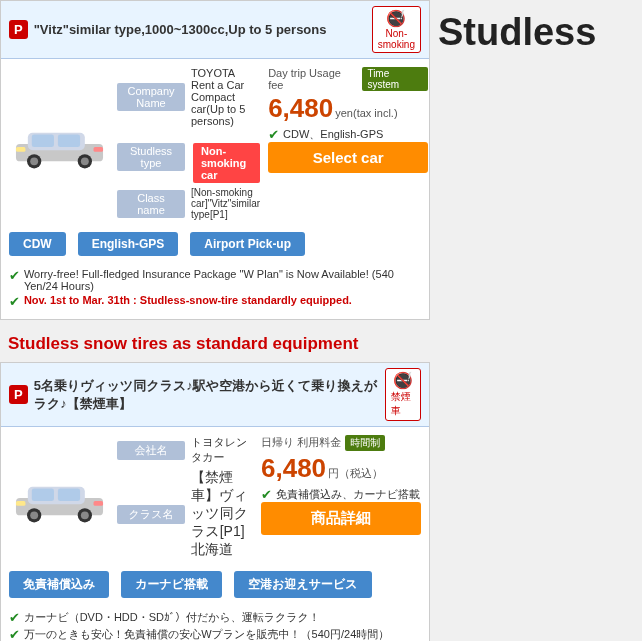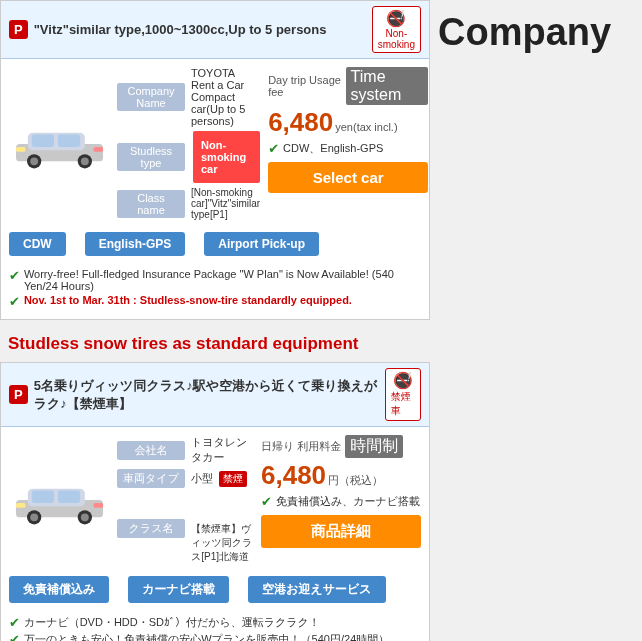--- a/index.html
+++ b/index.html
@@ -85,41 +85,42 @@
     .info-value {
       font-size: 11px;
       color: #333;
       margin-left: 6px;
     }
     .non-smoking-tag {
       background: #ff4444;
       color: #fff;
       font-size: 11px;
       font-weight: bold;
-      padding: 8px 8px;
+      padding: 2px 8px;
       border-radius: 2px;
       margin-left: 8px;
+      margin-top: 12px;
     }
 
     
     .price-area {
       width: 160px;
       flex-shrink: 0;
     }
     .day-trip-label {
       font-size: 11px;
       color: #555;
       display: flex;
-      align-items: center;
+      align-items: flex-start;
       gap: 4px;
     }
     .time-system-badge {
-      background: #737373;
-      color: #fff;
-      font-size: 16px;
+      background: #4d7c0f;
+      color: #fff;
+      font-size: 10px;
       padding: 1px 5px;
       border-radius: 2px;
     }
     .price-row {
       display: flex;
       align-items: baseline;
       margin: 2px 0;
     }
     .price-amount {
       font-size: 26px;
@@ -147,27 +148,26 @@
       background: #ff8c00;
       color: #fff;
       font-size: 15px;
       font-weight: bold;
       border: none;
       border-radius: 3px;
       padding: 7px 4px;
       width: 100%;
       cursor: pointer;
       text-align: center;
-      margin-top: 6px;
     }
 
     
     .buttons-row {
       display: flex;
-      gap: 19px;
+      gap: 12px;
       padding: 0 8px 8px 8px;
     }
     .info-btn {
       background: #4488cc;
       color: #fff;
       font-size: 12px;
       font-weight: bold;
       border: none;
       border-radius: 3px;
       padding: 5px 14px;
@@ -375,27 +375,22 @@
             <rect x="103" y="32" width="12" height="6" rx="2" fill="#ff8888"></rect>
           </svg>
         </div>
 
         <div class="info-table-area">
           <div class="info-row">
             <div class="info-label">会社名</div>
             <div class="info-value">トヨタレンタカー</div>
           </div>
           <div class="info-row">
-            <div class="info-label">車両タイプ</div>
-            <div class="info-value">小型</div>
-            <div class="kinship-tag" style="margin-left:6px;">禁煙</div>
-          </div>
-          <div class="info-row">
             <div class="info-label">クラス名</div>
-            <div class="info-value" style="font-size:10px;margin-top:30px;">【禁煙車】ヴィッツ同クラス[P1]北海道</div>
+            <div class="info-value" style="font-size:14px;">【禁煙車】ヴィッツ同クラス[P1]北海道</div>
           </div>
         </div>
 
         <div class="price-area">
           <div class="day-trip-label">
             <span>日帰り 利用料金</span>
             <span class="time-system-badge">時間制</span>
           </div>
           <div class="price-row">
             <span class="price-amount">6,480</span>
@@ -424,17 +419,17 @@
           <span class="check-green">✔</span>
           <span>万一のときも安心！免責補償の安心Wプランを販売中！（540円/24時間）</span>
         </div>
 
       </div>
     </div>
 
   </div>
 
   <div class="right-labels">
-    <div class="big-label">Company</div>
+    <div class="big-label">Studless</div>
     <div class="spacer" style="height:120px;"></div>
 
   </div>
 </div>
 
 </body></html>

